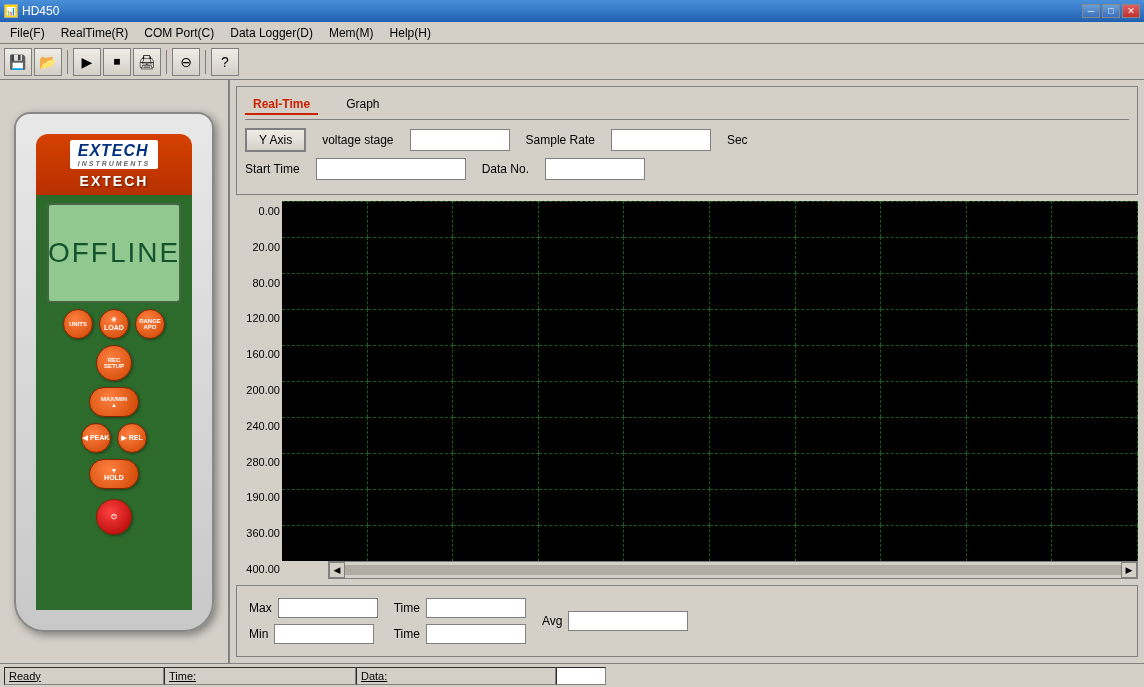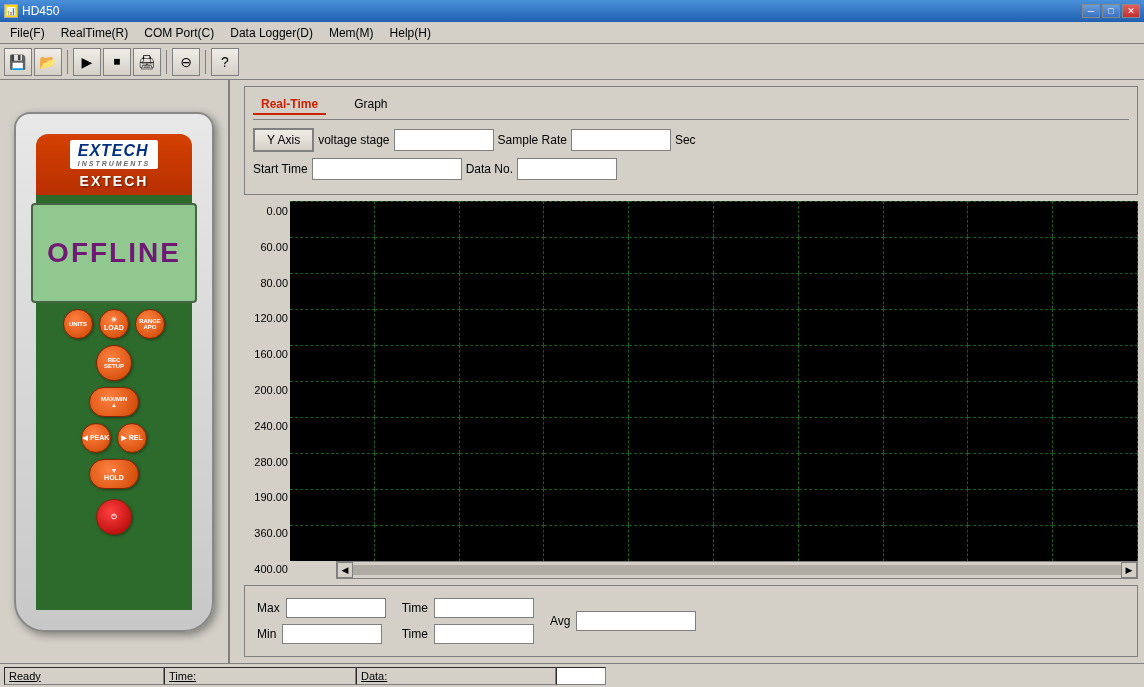--- a/index.html
+++ b/index.html
@@ -129,30 +129,30 @@
       flex: 1;
       display: flex;
       flex-direction: column;
       align-items: center;
       padding: 8px 6px;
       gap: 6px;
     }
 
     .display-screen {
       background: #90c890;
-      width: 166px;
+      width: 134px;
       height: 100px;
       border: 2px solid #446644;
       border-radius: 4px;
       display: flex;
       align-items: center;
       justify-content: center;
       font-size: 28px;
-      font-weight: 700;
-      color: #701a75;
+      font-weight: 400;
+      color: #14532d;
       letter-spacing: 2px;
     }
 
     .btn-row { display: flex; gap: 6px; justify-content: center; }
     .device-btn {
       background: radial-gradient(circle at 40% 35%, #ff8040, #cc4400);
       border: 1px solid #882200;
       border-radius: 50%;
       width: 36px; height: 36px;
       display: flex; align-items: center; justify-content: center;
@@ -168,21 +168,20 @@
     }
 
     
     .right-panel {
       flex: 1;
       display: flex;
       flex-direction: column;
       padding: 6px;
       gap: 6px;
       background: #d4d0c8;
-      margin-left: 8px;
     }
 
     
     .control-area {
       background: #d4d0c8;
       border: 1px solid #808080;
       padding: 8px;
     }
 
     .tab-row {
@@ -196,21 +195,21 @@
       font-size: 12px;
       cursor: pointer;
       padding: 2px 8px;
     }
     .tab.active { color: #cc2200; font-weight: bold; border-bottom: 2px solid #cc2200; }
     .tab.inactive { color: #000; }
 
     .control-row {
       display: flex;
       align-items: center;
-      gap: 4px;
+      gap: 16px;
       margin-bottom: 6px;
     }
     .ctrl-label { font-size: 12px; color: #000; }
     .ctrl-input {
       border: 1px solid #808080;
       background: white;
       height: 22px;
       font-size: 11px;
       padding: 1px 3px;
     }
@@ -429,21 +428,21 @@
       <div class="y-axis">
         <div>400.00</div>
         <div>360.00</div>
         <div>190.00</div>
         <div>280.00</div>
         <div>240.00</div>
         <div>200.00</div>
         <div>160.00</div>
         <div>120.00</div>
         <div>80.00</div>
-        <div>60.00</div>
+        <div>20.00</div>
         <div>0.00</div>
       </div>
       <div style="flex:1; display:flex; flex-direction:column;">
         <div class="chart-area">
           <div class="chart-grid">
 
           <div class="grid-cell"></div>
               <div class="grid-cell"></div>
               <div class="grid-cell"></div>
               <div class="grid-cell"></div>

